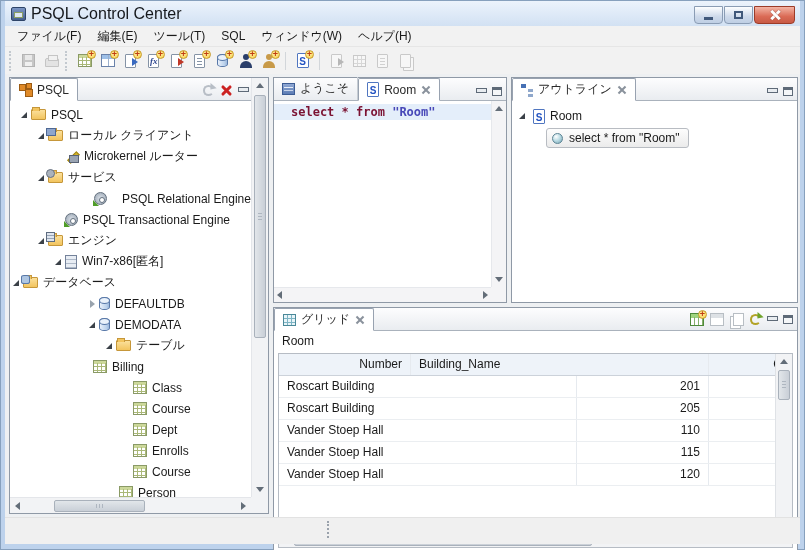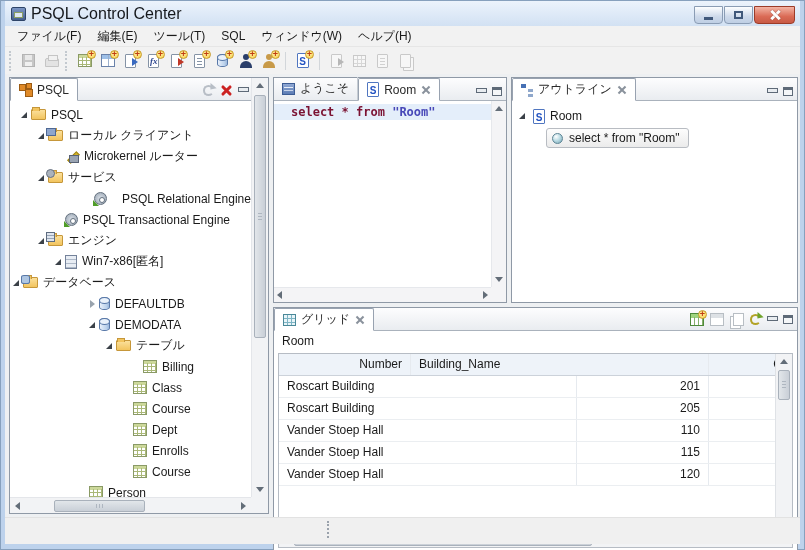--- a/index.html
+++ b/index.html
@@ -391,21 +391,21 @@
             <span class="ico cyl"></span>
             <span>DEMODATA</span>
           </div>
           <div class="tree-row" style="padding-left: 93px;">
             <span class="exp">
               <span class="exp-open"></span>
             </span>
             <span class="ico fold"></span>
             <span>テーブル</span>
           </div>
-          <div class="tree-row" style="padding-left: 120px; align-items: center;">
+          <div class="tree-row" style="padding-left: 70px; align-items: center;">
             <span class="exp"></span>
             <span class="ico ti-table"></span>
             <span>Billing</span>
           </div>
           <div class="tree-row" style="padding-left: 110px;">
             <span class="exp"></span>
             <span class="ico ti-table"></span>
             <span>Class</span>
           </div>
           <div class="tree-row" style="padding-left: 110px;">
@@ -421,21 +421,21 @@
           <div class="tree-row" style="padding-left: 110px;">
             <span class="exp"></span>
             <span class="ico ti-table"></span>
             <span>Enrolls</span>
           </div>
           <div class="tree-row" style="padding-left: 110px;">
             <span class="exp"></span>
             <span class="ico ti-table"></span>
             <span>Course</span>
           </div>
-          <div class="tree-row" style="padding-left: 66px;">
+          <div class="tree-row" style="padding-left: 96px;">
             <span class="exp"></span>
             <span class="ico ti-table"></span>
             <span>Person</span>
           </div>
         </div>
       <div class="vscroll">
         <div class="sb-up">
             <span class="tri-up"></span>
           </div>
         <div class="vthumb" style="top:17px;height:58%;"></div>

